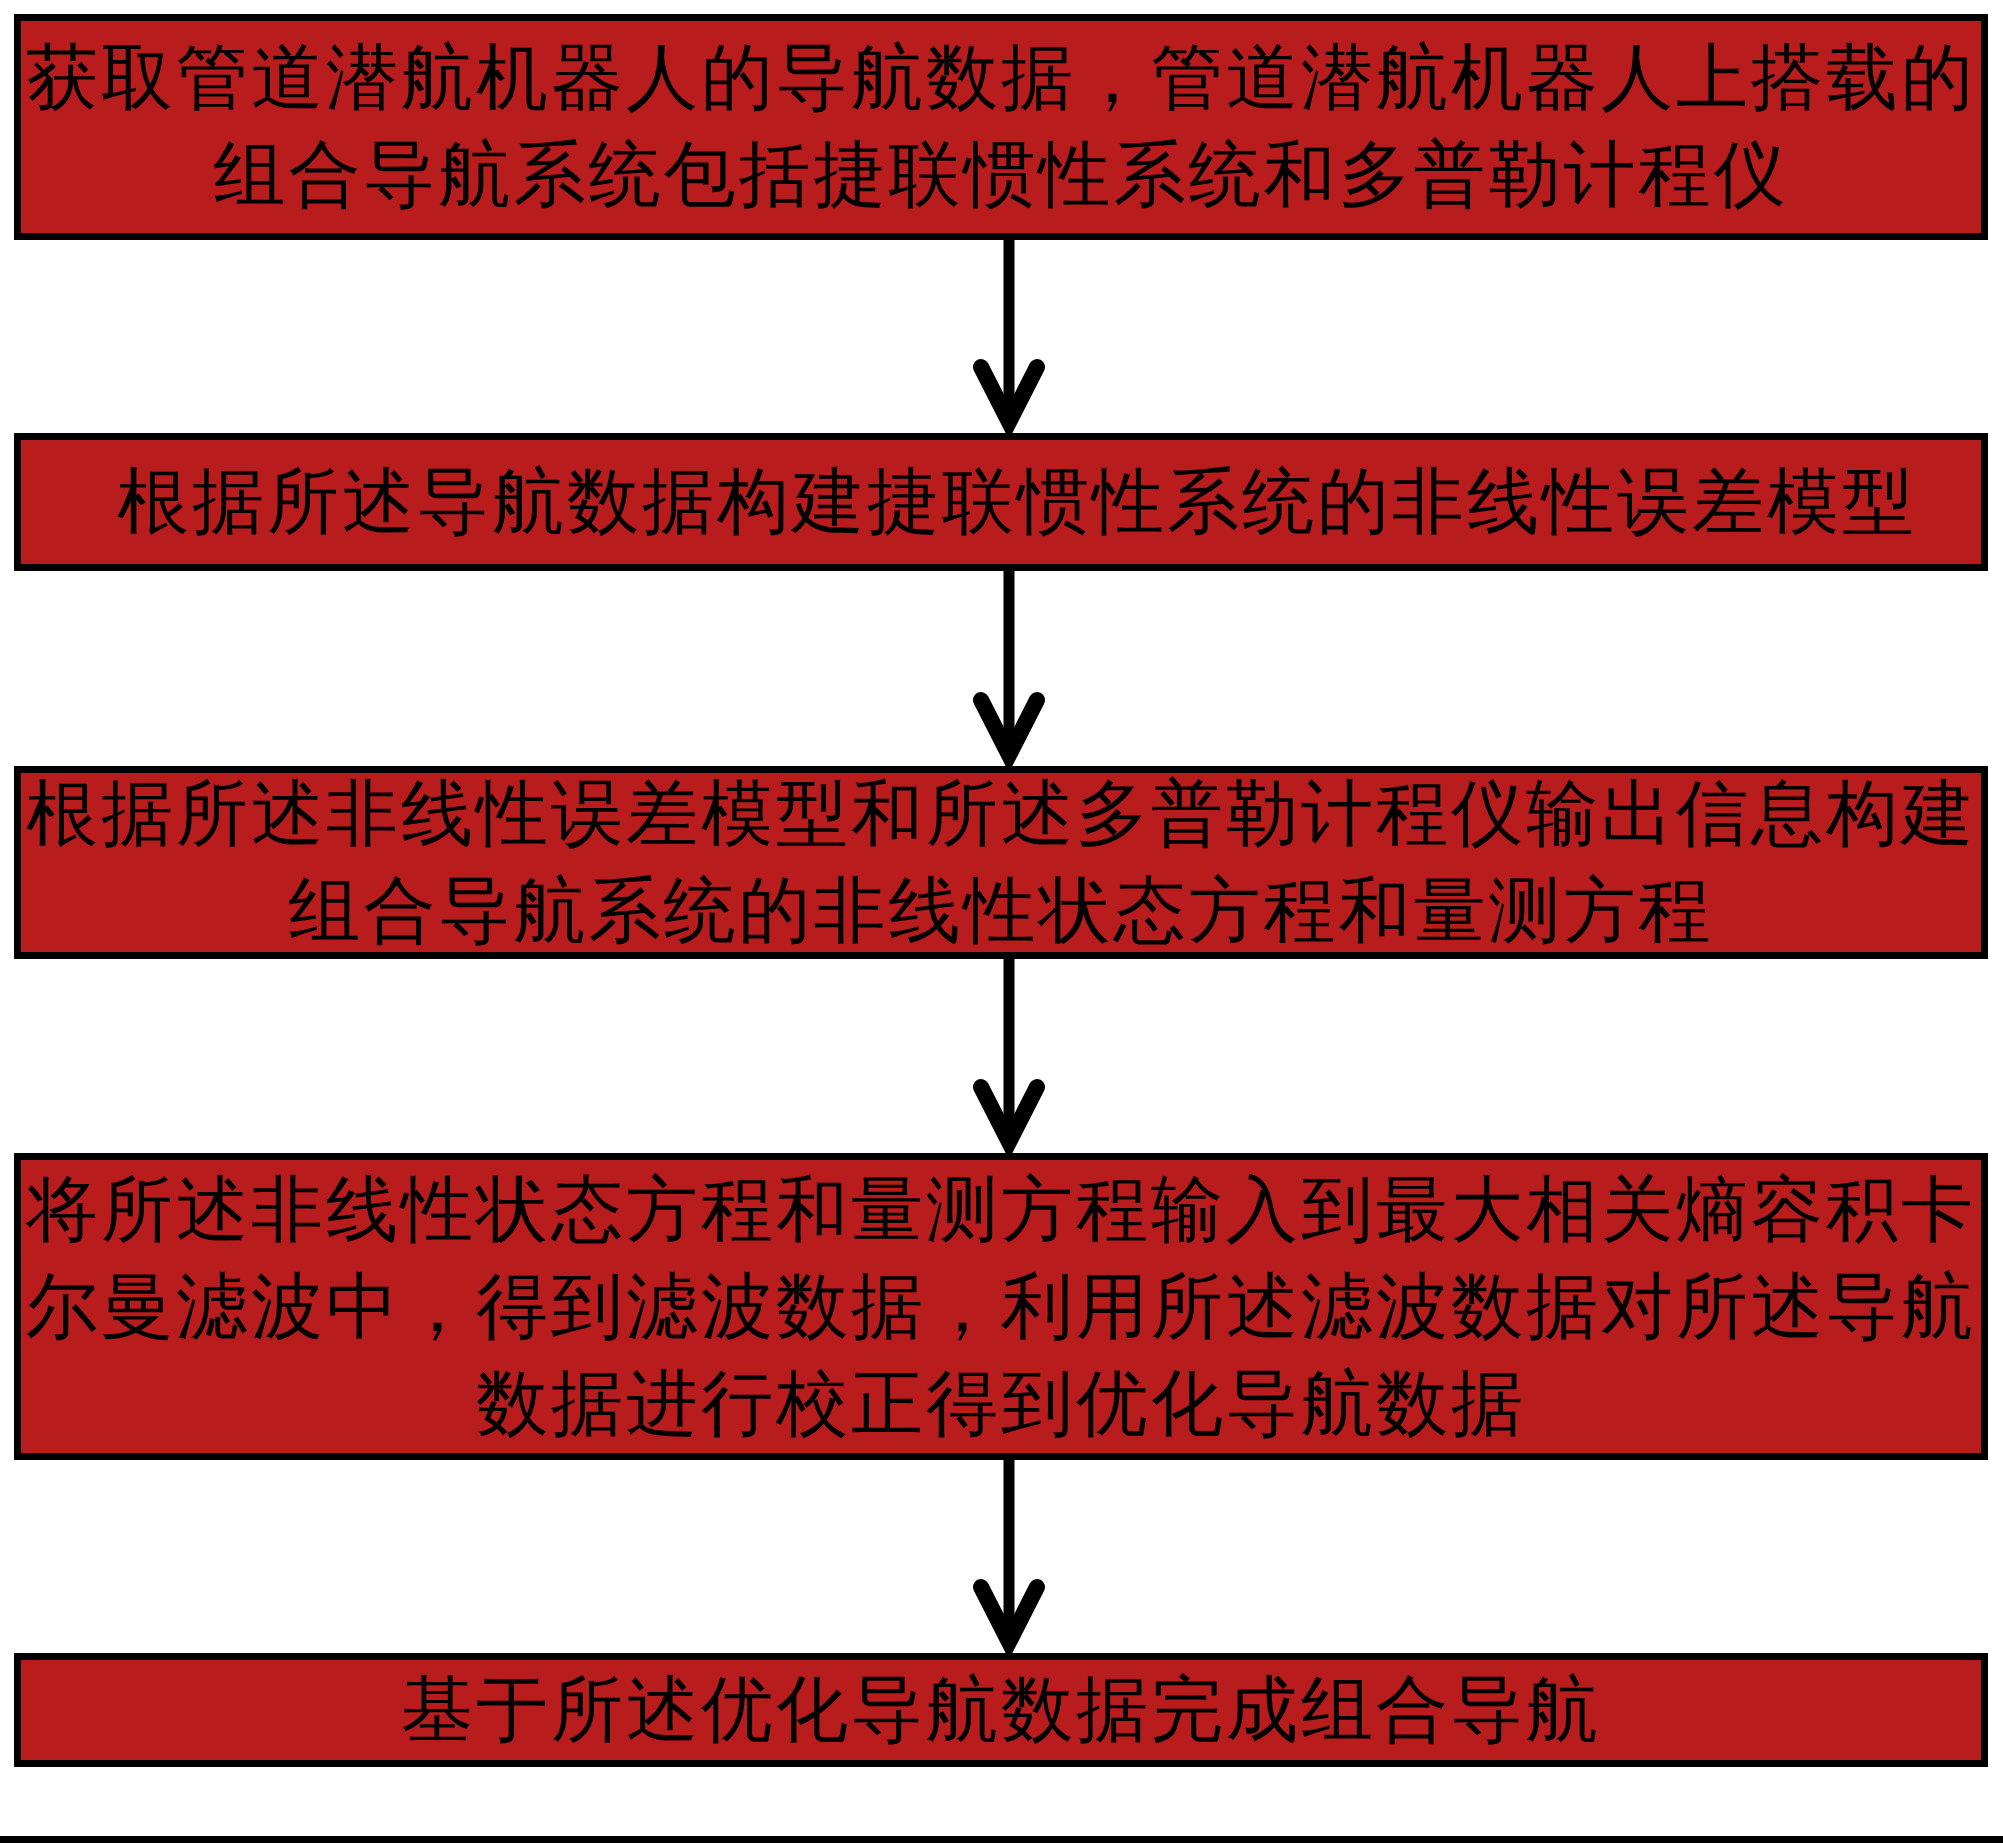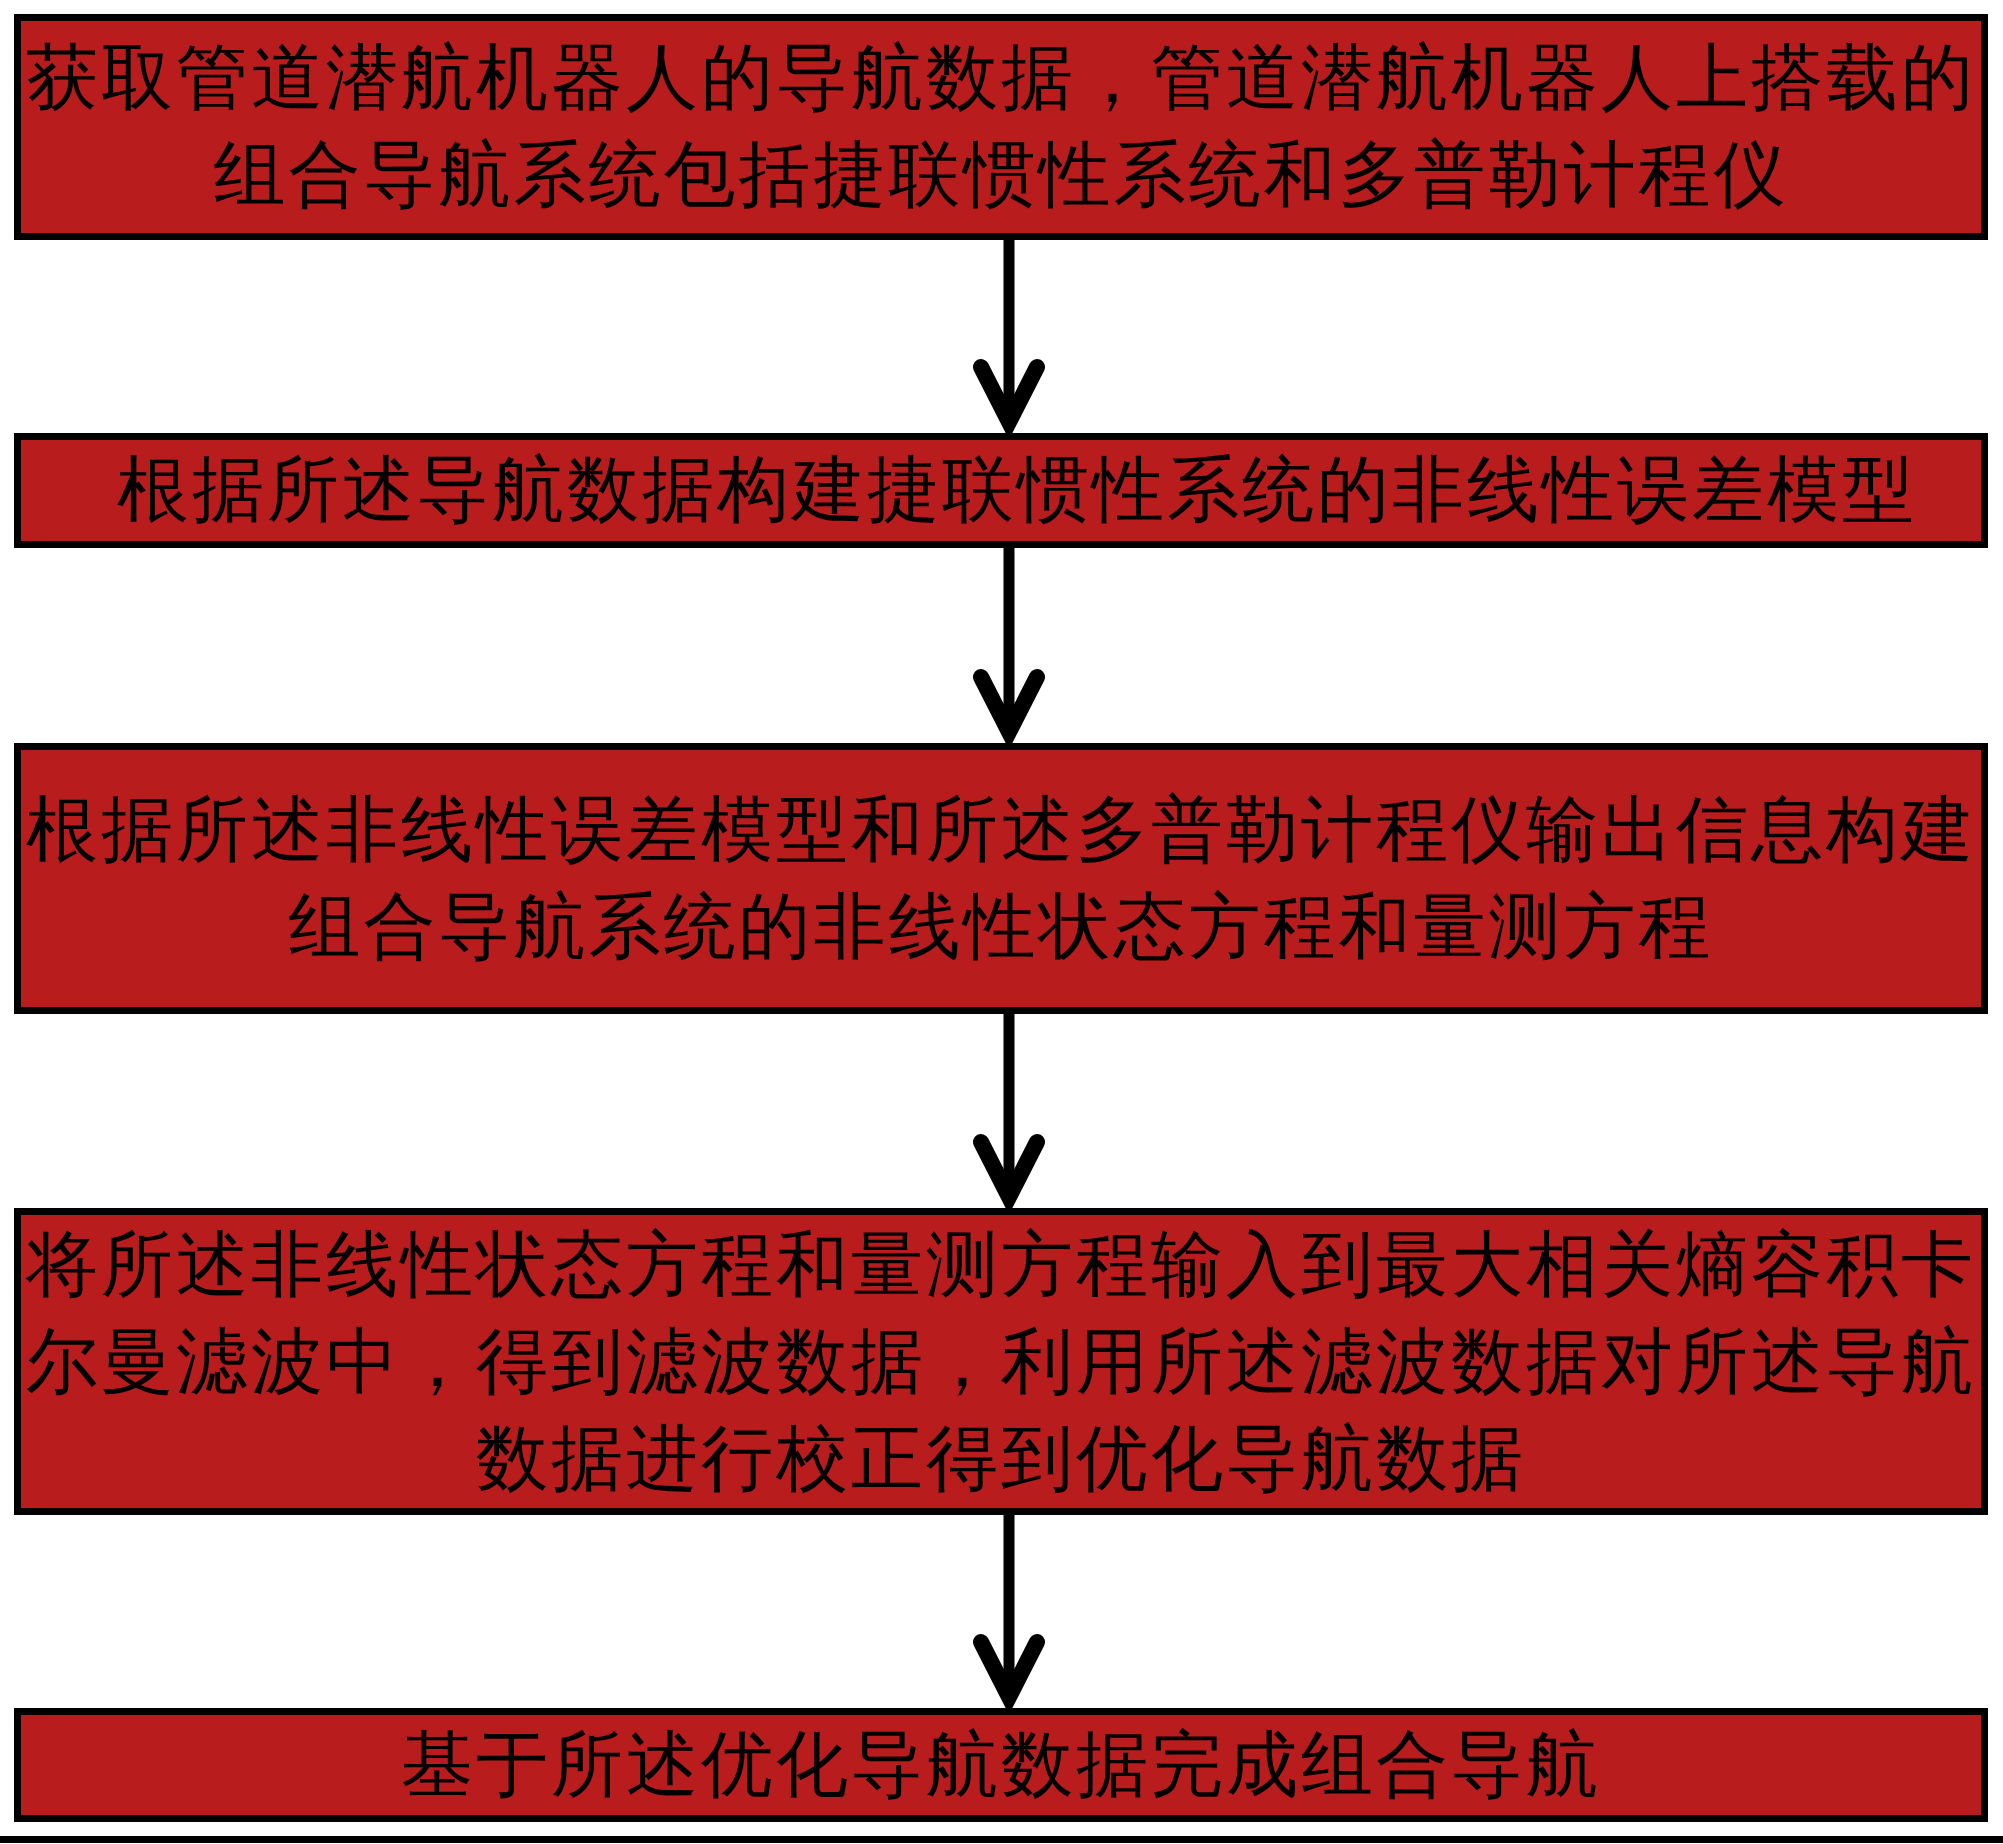--- a/index.html
+++ b/index.html
@@ -31,22 +31,22 @@
     align-items: center;
     justify-content: center;
     text-align: center;
     font-size: 72px;
     line-height: 97px;
     letter-spacing: 3px;
     white-space: pre-line;
     overflow: hidden;
   }
   .box-1 { height: 226px; }
-  .box-2 { height: 115px; padding-left: 32px; }
-  .box-3 { height: 271px; }
+  .box-2 { height: 138px; padding-left: 32px; }
+  .box-3 { height: 193px; }
   .box-4 { height: 307px; align-items: flex-end; }
   .box-5 { height: 114px; }
 
   .gap {
     display: flex;
     justify-content: center;
   }
   .gap svg {
     transform: translateX(8px);
     display: block;

